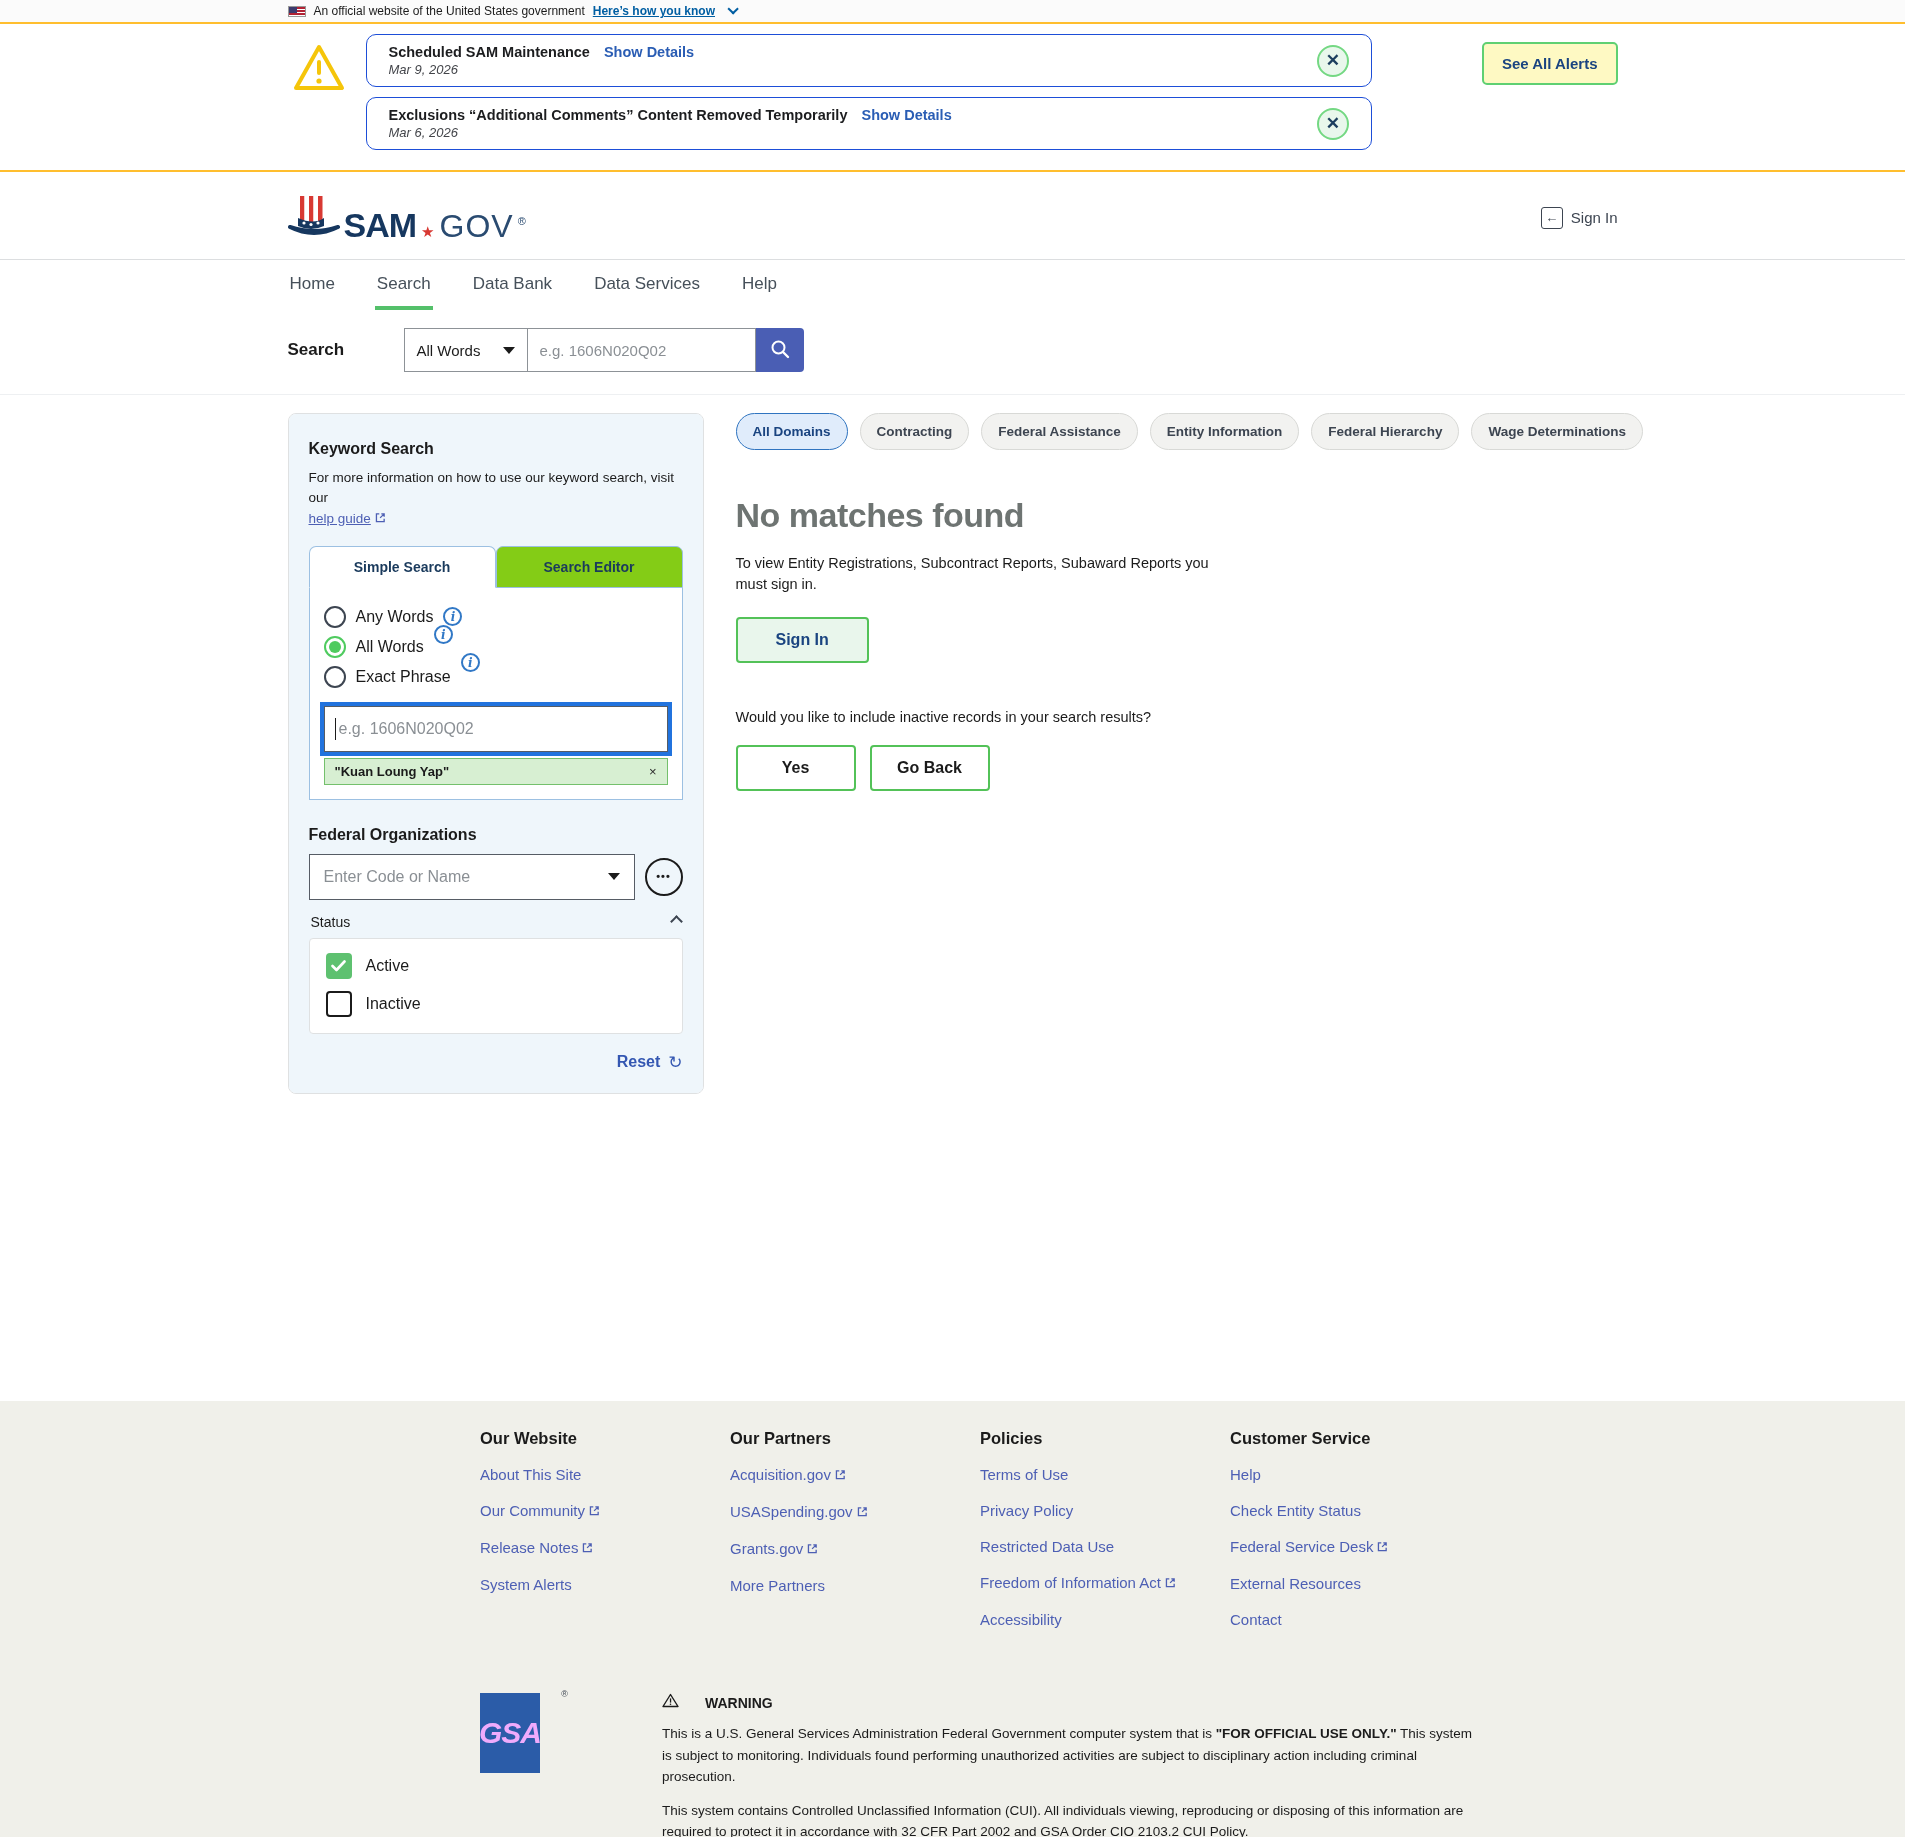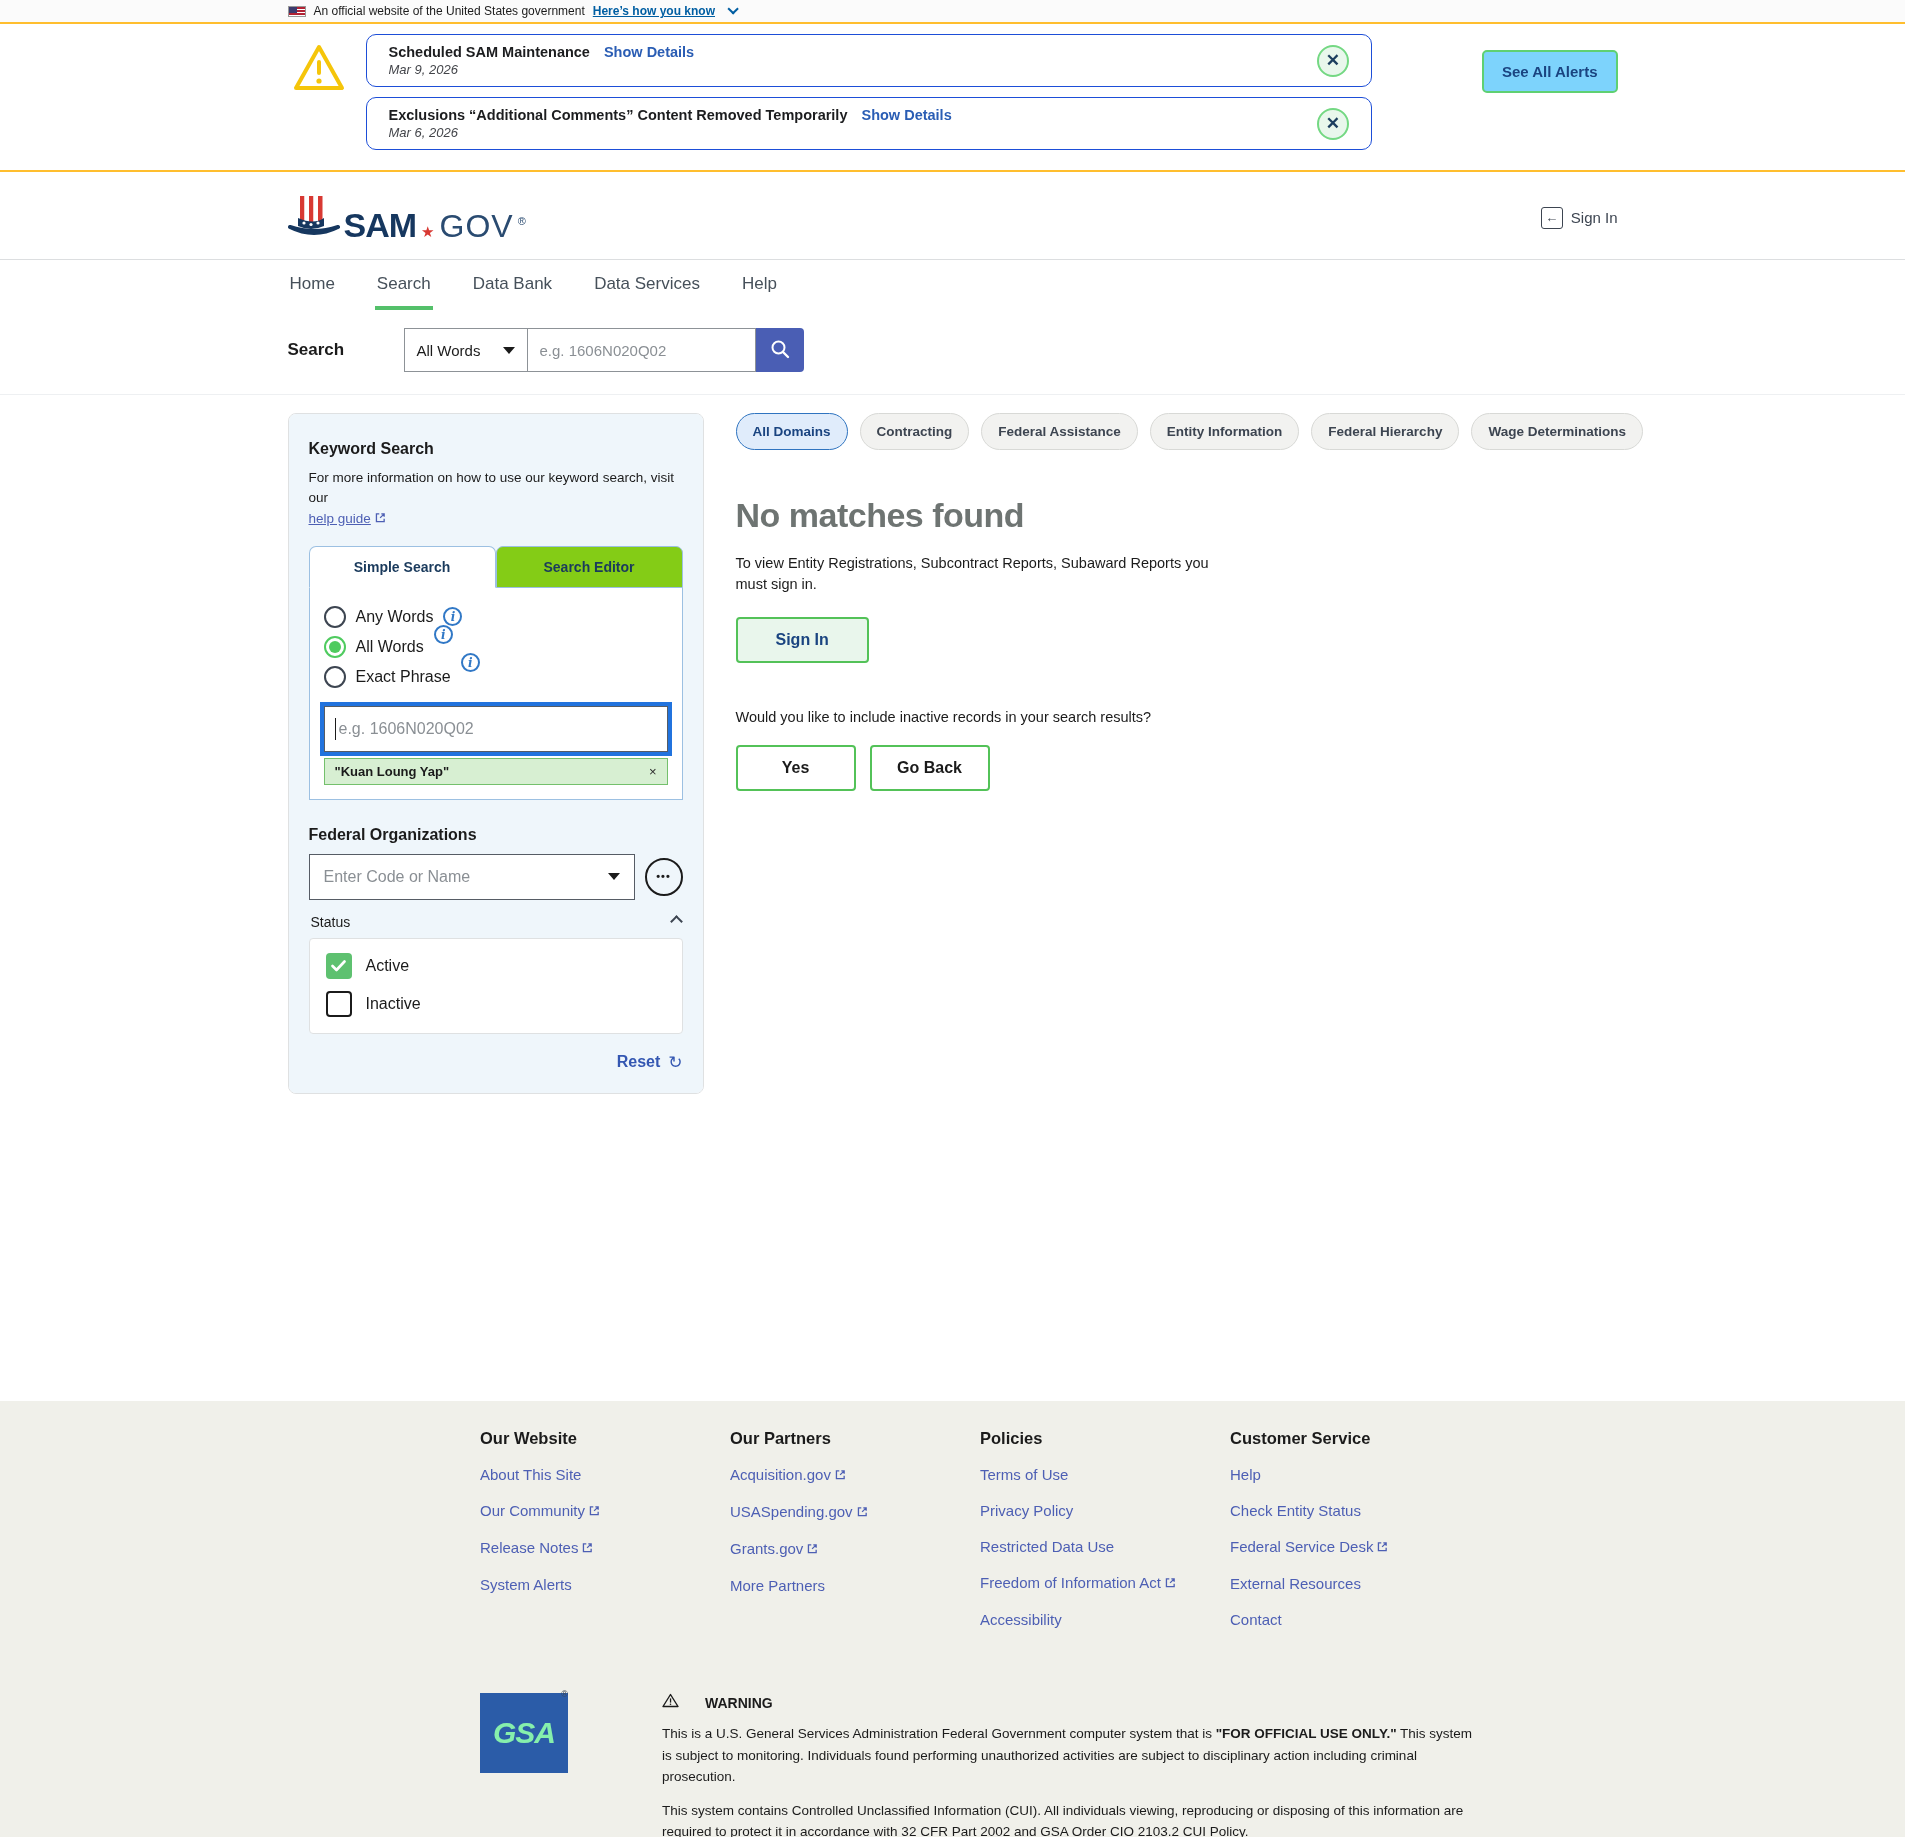--- a/index.html
+++ b/index.html
@@ -25,21 +25,21 @@
   .warn-tri { margin:8px 20px 0 4px; flex:0 0 auto; }
   .alert-stack { width:1016px; display:flex; flex-direction:column; gap:10px; }
   .alert-box { position:relative; border:1px solid #1d4ed8; border-radius:10px; padding:9px 70px 9px 22px; background:#fff; min-height:47px; }
   .alert-title-row { display:flex; gap:14px; align-items:baseline; }
   .alert-title { font-weight:bold; font-size:14.5px; color:#1c1d1f; }
   .alert-details { font-weight:bold; font-size:14.5px; color:#2a5db4; cursor:pointer; }
   .alert-date { font-style:italic; font-size:13px; color:#43454a; margin-top:2px; }
   .alert-close { position:absolute; right:22px; top:50%; transform:translateY(-50%);
     width:32px; height:32px; border-radius:50%; border:2px solid #74d883; background:#e9f7ec;
     color:#1c3e5e; font-size:17px; line-height:28px; text-align:center; cursor:pointer; font-weight:bold;}
-  .see-all-btn { margin-left:110px; margin-top:16px; padding:11px 18px; background:#7dd3fc; border:2px solid #5fd072;
+  .see-all-btn { margin-left:110px; margin-top:8px; padding:11px 18px; background:#fef9c3; border:2px solid #5fd072;
     border-radius:5px; font-weight:bold; font-size:15px; color:#1a4480; cursor:pointer; white-space:nowrap; }
 
   
   .site-header { background:#fff; border-bottom:1px solid #dcdee0; }
   .header-inner { display:flex; align-items:center; justify-content:space-between; padding:22px 0 18px 0; }
   .logo { display:flex; align-items:flex-end; gap:4px; cursor:pointer; }
   .logo-sam { font-size:34px; font-weight:bold; color:#16375f; letter-spacing:-1px; line-height:0.9; }
   .logo-star { color:#d83933; font-size:15px; margin:0 1px 0 1px; }
   .logo-gov { font-size:32px; color:#2a4b71; letter-spacing:1px; line-height:0.9; font-weight:normal; }
   .logo-reg { font-size:11px; color:#2a4b71; vertical-align:top; position:relative; top:-14px; }
@@ -143,21 +143,21 @@
     font-size:16px; font-weight:bold; color:#1b1b1b; cursor:pointer; text-align:center; }
 
   
   .site-footer { background:#f0f0ea; padding:28px 0 34px 0; }
   .footer-cols { display:flex; margin-left:480px; }
   .fcol { width:250px; }
   .fcol-heading { font-size:16.5px; font-weight:bold; color:#1b1b1b; margin-bottom:18px; }
   .flink { font-size:15px; color:#4d5fb4; margin-bottom:19px; cursor:pointer; text-decoration:none; display:block; }
   .gsa-row { display:flex; margin-left:480px; margin-top:46px; }
   .gsa-logo-wrap { position:relative; width:80px; height:80px; flex:0 0 auto; }
-  .gsa-logo { width:88px; height:80px; background:#2b5ca8; color:#86efac; display:flex; align-items:center; justify-content:center;
+  .gsa-logo { width:60px; height:80px; background:#2b5ca8; color:#f0abfc; display:flex; align-items:center; justify-content:center;
     font-size:30px; font-weight:bold; font-style:italic; letter-spacing:-1px; }
   .gsa-reg { position:absolute; right:-8px; top:-4px; font-size:9px; color:#3d4551; }
   .warn-block { margin-left:102px; width:820px; }
   .warn-title { font-family:Liberation Sans, sans-serif; font-weight:bold; font-size:14px; display:flex; align-items:flex-end; gap:26px; }
   .warn-p { margin-top:12px; font-size:13.5px; line-height:1.6; color:#1b1b1b; }
   .warn-p b { font-weight:bold; }
 </style>
 </head>
 <body>
 

